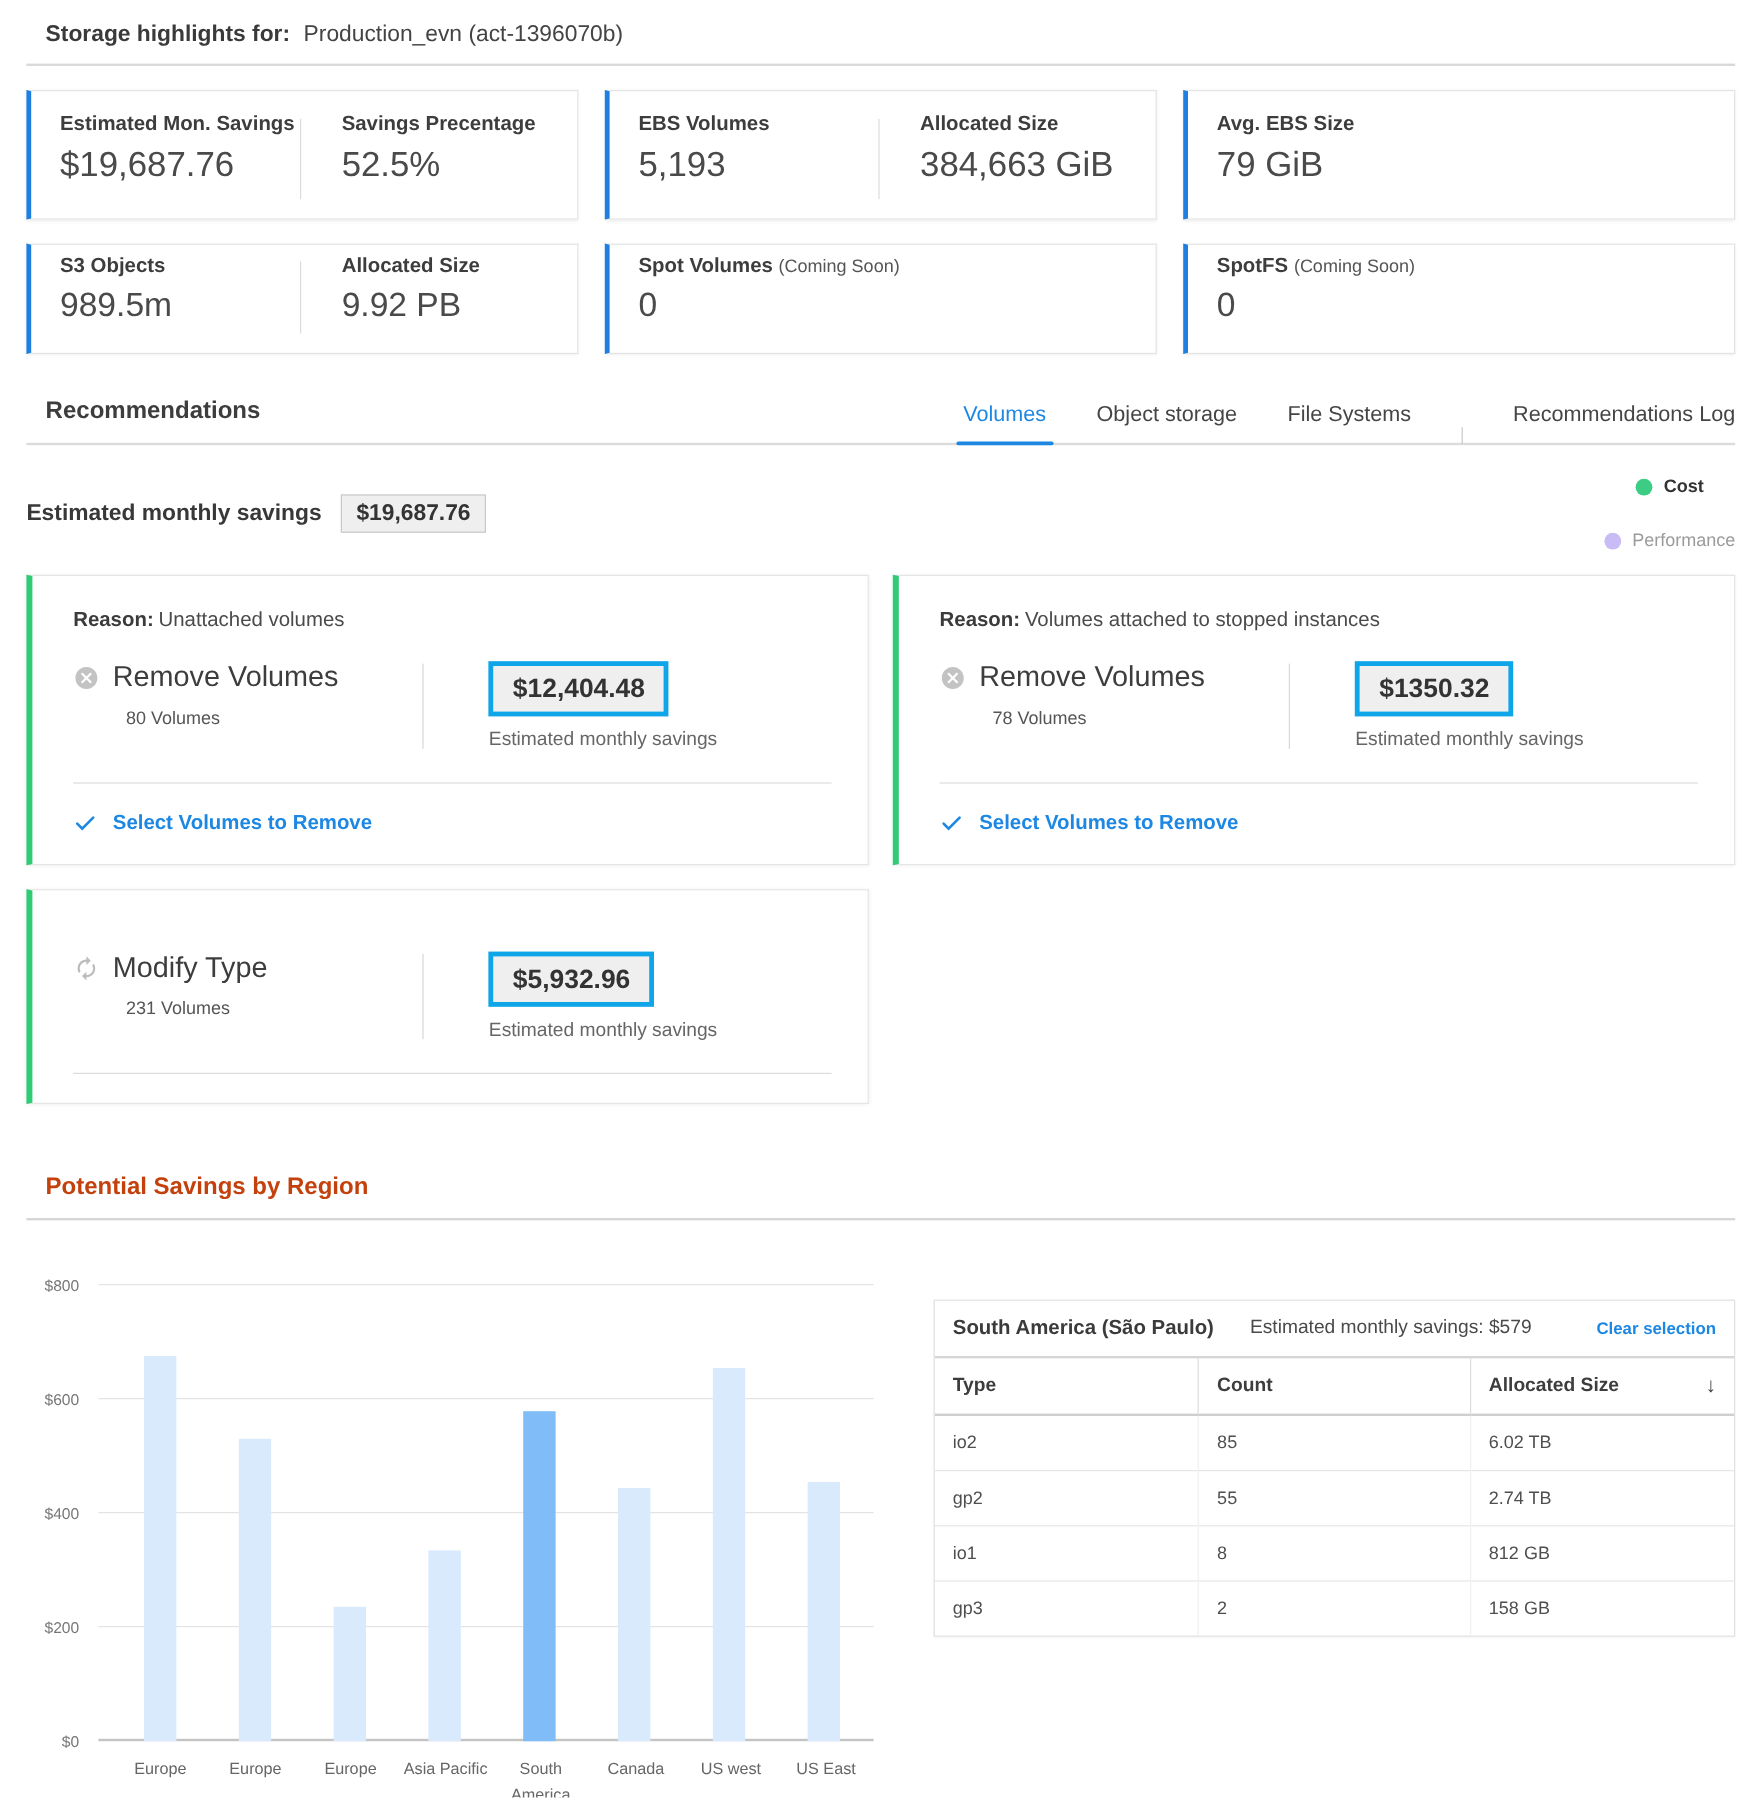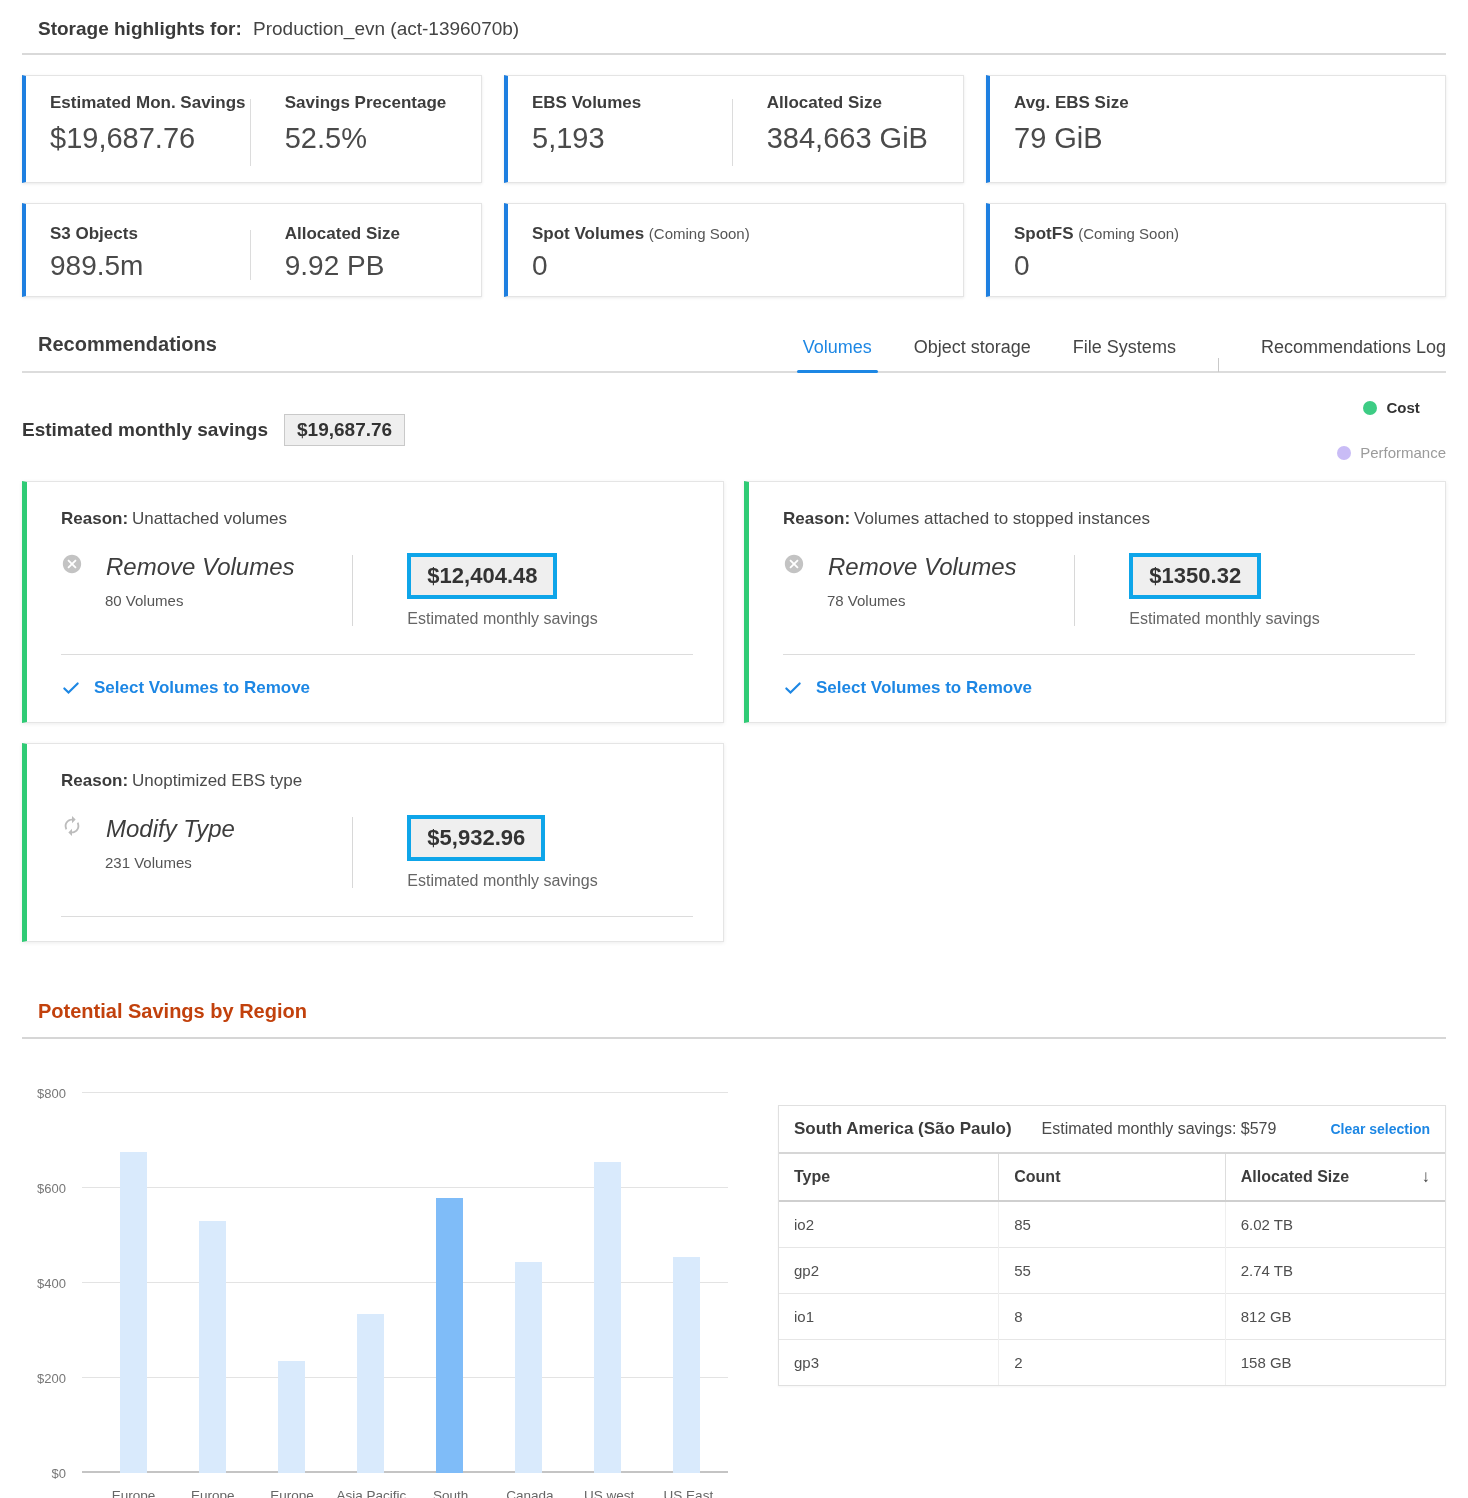--- a/index.html
+++ b/index.html
@@ -18,21 +18,21 @@
   .hr { height:2px; background:#d9d9d9; margin-top:13px; }
 
   
   .stats-grid { display:grid; grid-template-columns:repeat(3,1fr); gap:20px 22px; margin-top:20px; }
   .stat-card {
     background:#fff; border:1px solid #e4e4e4;
     border-left:4px solid var(--accent-blue,#1e7fe0);
     box-shadow:0 1px 3px rgba(0,0,0,.09);
     padding:17px 18px 14px 24px; display:flex; min-height:108px;
   }
-  .stat-card.short { min-height:92px; padding-top:20px; }
+  .stat-card.short { min-height:92px; padding-top:8px; }
   .stat { display:flex; flex-direction:column; }
   .stat.first { flex:1.12; }
   .stat.second { flex:1; padding-left:34px; }
   .stat-vdiv { width:1px; background:#dcdcdc; margin:6px 0 2px 0; }
   .stat-label { font-size:17px; font-weight:700; color:#3d3d3d; white-space:nowrap; }
   .stat-label .coming { font-weight:400; font-size:15px; color:#555; }
   .stat-value { font-size:29px; font-weight:400; color:#4a4a4a; margin-top:9px; white-space:nowrap; }
   .stat-card.short .stat-value { margin-top:6px; font-size:28px; }
 
   
@@ -60,21 +60,21 @@
 
   
   .rec-grid { display:grid; grid-template-columns:1fr 1fr; gap:20px; margin-top:20px; }
   .rec-card { background:#fff; border:1px solid #e5e5e5;
     border-left:5px solid var(--accent-green,#2fcb75);
     box-shadow:0 1px 4px rgba(0,0,0,.08); padding:27px 30px 24px 34px; }
   .rec-reason { font-size:17px; color:#4a4a4a; }
   .rec-reason b { color:#3b3b3b; margin-right:4px; }
   .rec-main { display:flex; margin-top:24px; }
   .rec-left { flex:1.02; }
-  .action-line { display:flex; gap:23px;font-style:italic; }
+  .action-line { display:flex; align-items:center; gap:11px; }
   .action-icon { width:22px; height:22px; flex:0 0 22px; }
   .action-icon svg { width:22px; height:22px; display:block; }
   .action-title { font-size:24px; color:#3d3d3d; white-space:nowrap; }
   .action-count { font-size:15px; color:#555; margin:11px 0 0 44px; }
   .rec-vdiv { width:1px; background:#d8d8d8; margin:2px 0; }
   .rec-right { flex:1; padding-left:54px; }
   .amount-badge { display:inline-block; background:#efefef; border:4px solid #0ea5e9;
     font-weight:700; font-size:22px; color:#333; padding:6px 16px; }
   .amount-caption { font-size:16px; color:#666; margin-top:11px; }
   .rec-hr { height:1px; background:#dcdcdc; margin-top:26px; }
@@ -284,23 +284,20 @@
       <div class="rec-hr"></div>
       <div class="rec-action">
         <svg viewBox="0 0 24 24">
             <path d="M4 12.5l5 5L20 6.5" stroke="#1d87e4" stroke-width="2.6" fill="none" stroke-linecap="round"></path>
           </svg>
         <span class="rec-link">Select Volumes to Remove</span>
       </div>
     </div>
 
     <div class="rec-card">
-      <div class="rec-reason">
-        <b>Reason:</b><span>Unoptimized EBS type</span>
-      </div>
       <div class="rec-main">
         <div class="rec-left">
           <div class="action-line">
             <span class="action-icon">
               <svg viewBox="0 0 24 24">
                   <path fill="#bcbcbc" d="M12 6v3l4-4-4-4v3c-4.42 0-8 3.58-8 8 0 1.57.46 3.03 1.24 4.26L6.7 14.8c-.45-.83-.7-1.79-.7-2.8 0-3.31 2.69-6 6-6zm6.76 1.74L17.3 9.2c.44.84.7 1.79.7 2.8 0 3.31-2.69 6-6 6v-3l-4 4 4 4v-3c4.42 0 8-3.58 8-8 0-1.57-.46-3.03-1.24-4.26z"></path>
                 </svg>
             </span>
             <span class="action-title">Modify Type</span>
           </div>

